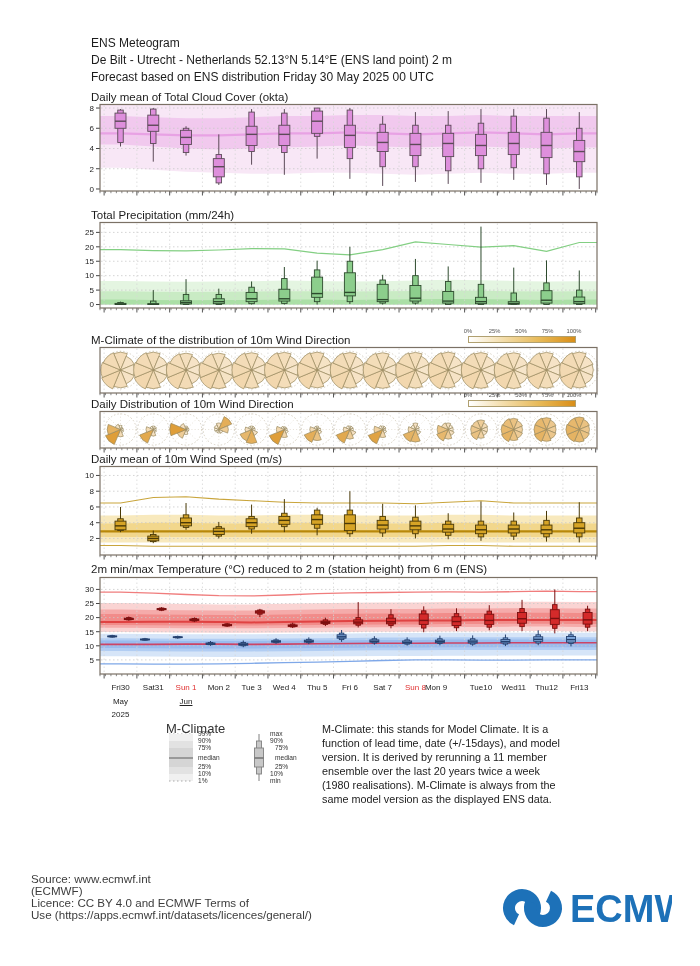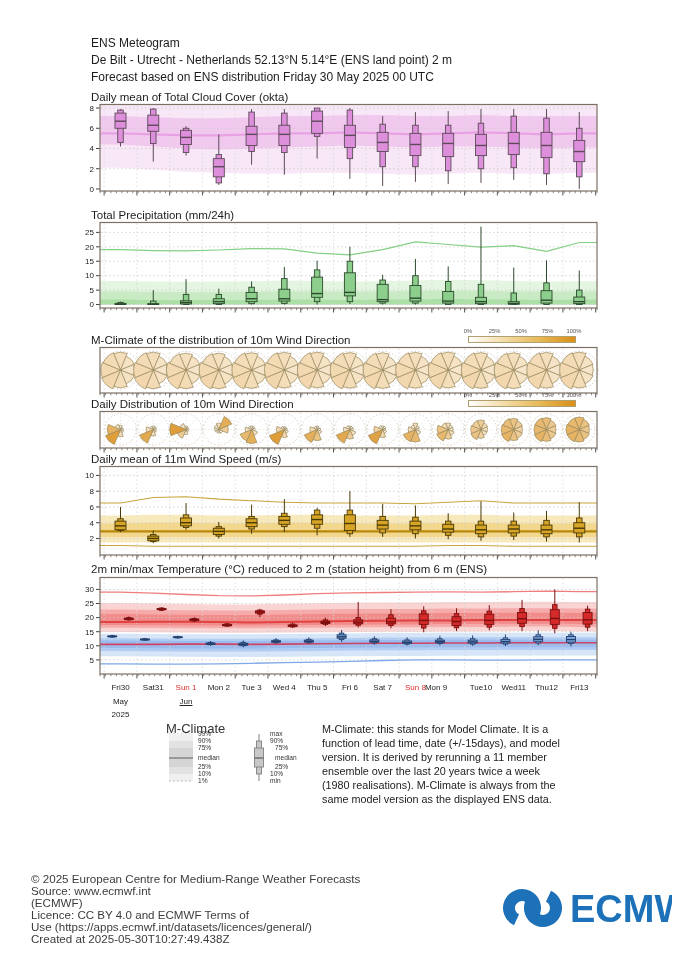--- a/index.html
+++ b/index.html
@@ -1229,21 +1229,21 @@
       <line x1="319.045" x2="319.045" y1="37" y2="41.5" stroke="#444" stroke-width="0.9"></line>
       <line x1="351.81500000000005" x2="351.81500000000005" y1="37" y2="41.5" stroke="#444" stroke-width="0.9"></line>
       <line x1="384.58500000000004" x2="384.58500000000004" y1="37" y2="41.5" stroke="#444" stroke-width="0.9"></line>
       <line x1="417.355" x2="417.355" y1="37" y2="41.5" stroke="#444" stroke-width="0.9"></line>
       <line x1="450.12500000000006" x2="450.12500000000006" y1="37" y2="41.5" stroke="#444" stroke-width="0.9"></line>
       <line x1="482.89500000000004" x2="482.89500000000004" y1="37" y2="41.5" stroke="#444" stroke-width="0.9"></line>
       <line x1="515.6650000000001" x2="515.6650000000001" y1="37" y2="41.5" stroke="#444" stroke-width="0.9"></line>
       <rect x="20" y="0.5" width="497" height="36.5" fill="none" stroke="#7b7165" stroke-width="1.2"></rect>
     </svg>
 
-  <div class="panel-title" style="top:453px">Daily mean of 11m Wind Speed (m/s)</div>
+  <div class="panel-title" style="top:453px">Daily mean of 10m Wind Speed (m/s)</div>
   <svg class="panel-svg" id="svg-p4" style="top:466px" width="520" height="97">
       <polygon points="20.0,49.6 40.5,49.6 73.3,48.8 106.0,48.8 138.8,49.6 171.6,49.6 204.4,48.8 237.1,48.8 269.9,49.6 302.7,49.6 335.4,49.6 368.2,48.8 401.0,48.8 433.7,49.6 466.5,49.6 499.3,49.6 517.0,49.6 517.0,76.4 499.3,76.4 466.5,76.4 433.7,76.4 401.0,76.4 368.2,76.4 335.4,76.4 302.7,76.4 269.9,76.4 237.1,76.4 204.4,76.4 171.6,76.4 138.8,76.4 106.0,76.4 73.3,76.4 40.5,76.4 20.0,76.4" fill="#f8e9bd" stroke="none"></polygon>
       <polygon points="20.0,57.5 40.5,57.5 73.3,56.7 106.0,56.7 138.8,57.5 171.6,57.5 204.4,56.7 237.1,56.7 269.9,57.5 302.7,57.5 335.4,57.5 368.2,56.7 401.0,56.7 433.7,57.5 466.5,57.5 499.3,57.5 517.0,57.5 517.0,70.9 499.3,70.9 466.5,70.9 433.7,70.9 401.0,70.9 368.2,70.9 335.4,70.9 302.7,70.9 269.9,70.9 237.1,70.9 204.4,70.9 171.6,70.9 138.8,70.9 106.0,70.9 73.3,70.9 40.5,70.9 20.0,70.9" fill="#f2d78c" stroke="none"></polygon>
       <line x1="21" x2="516" y1="72.46017699115045" y2="72.46017699115045" stroke="#c9c9c9" stroke-dasharray="1.5 2.5" stroke-width="0.8"></line>
       <line x1="21" x2="516" y1="56.707964601769916" y2="56.707964601769916" stroke="#c9c9c9" stroke-dasharray="1.5 2.5" stroke-width="0.8"></line>
       <line x1="21" x2="516" y1="40.95575221238938" y2="40.95575221238938" stroke="#c9c9c9" stroke-dasharray="1.5 2.5" stroke-width="0.8"></line>
       <line x1="21" x2="516" y1="25.20353982300885" y2="25.20353982300885" stroke="#c9c9c9" stroke-dasharray="1.5 2.5" stroke-width="0.8"></line>
       <line x1="21" x2="516" y1="9.451327433628315" y2="9.451327433628315" stroke="#c9c9c9" stroke-dasharray="1.5 2.5" stroke-width="0.8"></line>
       <line x1="24.115" x2="24.115" y1="1.5" y2="87.5" stroke="#d6d6d6" stroke-dasharray="1.5 2.5" stroke-width="0.8"></line>
       <line x1="56.885000000000005" x2="56.885000000000005" y1="1.5" y2="87.5" stroke="#d6d6d6" stroke-dasharray="1.5 2.5" stroke-width="0.8"></line>
@@ -1863,26 +1863,24 @@
       <span class="lg-lbl indent" style="position: absolute; left: 110px; top: 26px;">75%</span>
       <span class="lg-lbl indent" style="position: absolute; left: 110px; top: 36px;">median</span>
       <span class="lg-lbl indent" style="position: absolute; left: 110px; top: 45px;">25%</span>
       <span class="lg-lbl" style="position: absolute; left: 110px; top: 52px;">10%</span>
       <span class="lg-lbl" style="position: absolute; left: 110px; top: 59px;">min</span>
     </div>
 
   <div class="note">M-Climate: this stands for Model Climate. It is a function of lead time, date (+/-15days), and model version. It is derived by rerunning a 11 member ensemble over the last 20 years twice a week (1980 realisations). M-Climate is always from the same model version as the displayed ENS data.</div>
 
   <div class="footer" id="footer">
-      <div>© 2025 European Centre for Medium-Range Weather Forecasts</div>
       <div>Source: www.ecmwf.int</div>
       <div>(ECMWF)</div>
       <div>Licence: CC BY 4.0 and ECMWF Terms of</div>
       <div>Use (https://apps.ecmwf.int/datasets/licences/general/)</div>
-      <div>Created at 2025-05-30T10:27:49.438Z</div>
     </div>
 
   <div class="logo">
     <svg width="176" height="48" viewBox="0 0 176 48">
       <g fill="none" stroke="#1d71b8" stroke-width="12">
         <circle cx="26" cy="24" r="13" stroke-dasharray="61.3 20.4" transform="rotate(115 26 24)"></circle>
         <circle cx="47" cy="24" r="13" stroke-dasharray="61.3 20.4" transform="rotate(-65 47 24)"></circle>
       </g>
       <text x="74" y="38" font-family="Liberation Sans, sans-serif" font-size="38" font-weight="bold" fill="#1d71b8">ECMWF</text>
     </svg>

